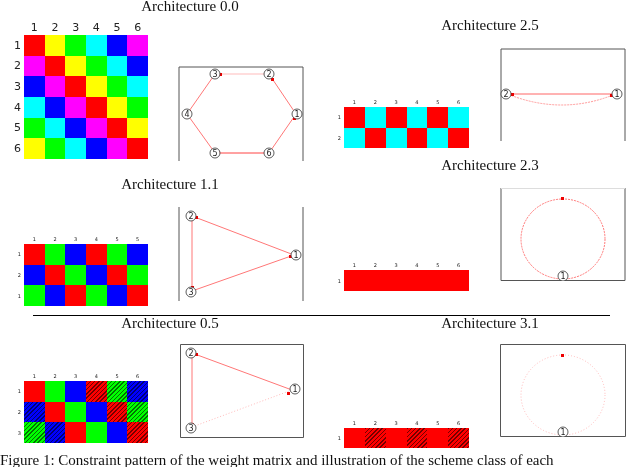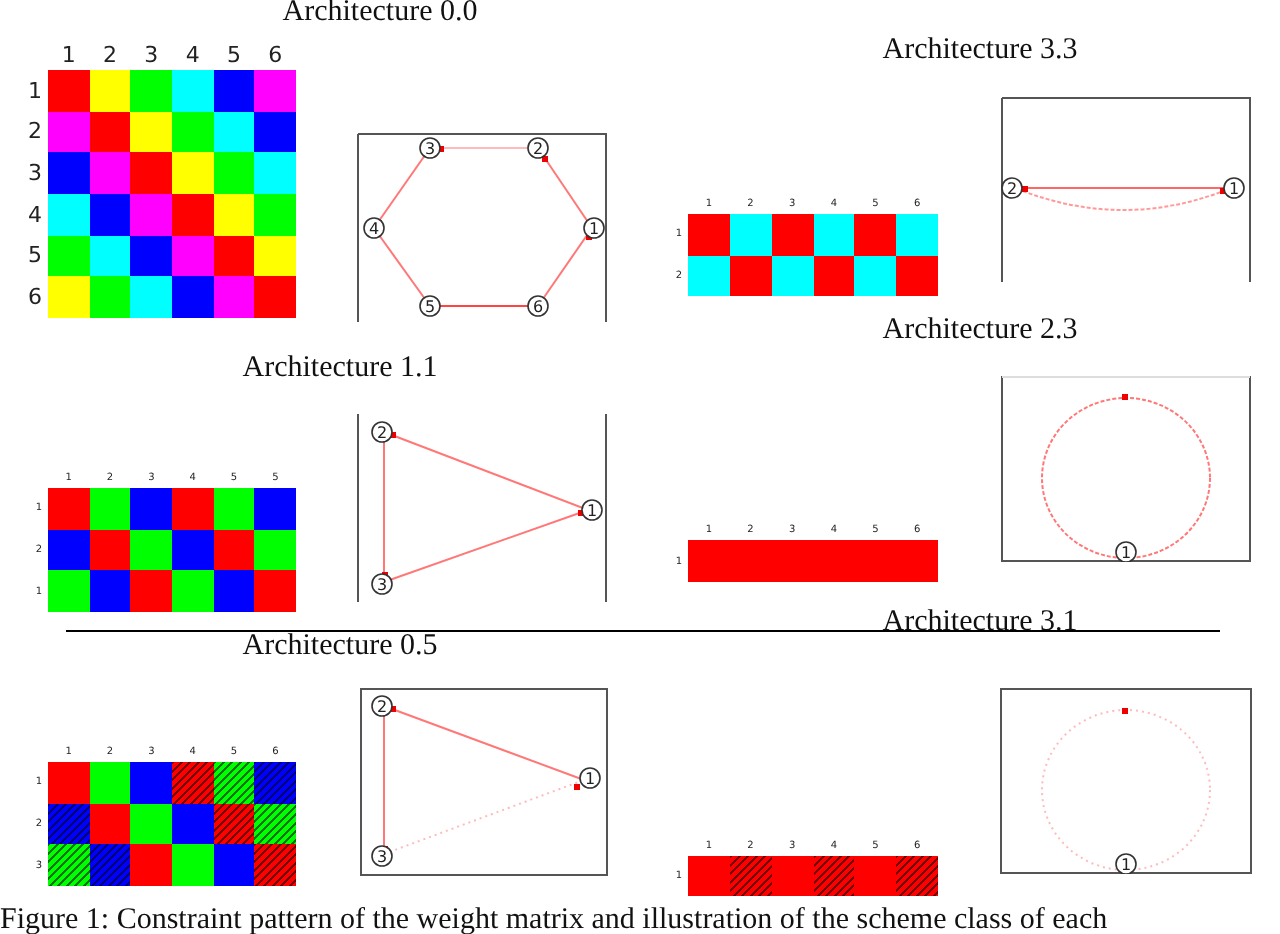--- a/index.html
+++ b/index.html
@@ -14,23 +14,23 @@
   .rule{position:absolute;height:1px;background:#000;}
   .caption{position:absolute;left:0;top:452px;font-size:15px;white-space:nowrap;}
   svg text{font-family:"DejaVu Sans",sans-serif;}
 </style>
 </head>
 <body>
 
 <div class="abs title" style="left:120px;top:-2px;width:140px;">Architecture 0.0</div>
 <div class="abs title" style="left:100px;top:176px;width:140px;">Architecture 1.1</div>
 <div class="abs title" style="left:100px;top:315px;width:140px;">Architecture 0.5</div>
-<div class="abs title" style="left:420px;top:17px;width:140px;">Architecture 3.3</div>
+<div class="abs title" style="left:420px;top:17px;width:140px;">Architecture 2.5</div>
 <div class="abs title" style="left:420px;top:157px;width:140px;">Architecture 2.3</div>
-<div class="abs title" style="left:420px;top:303px;width:140px;">Architecture 3.1</div>
+<div class="abs title" style="left:420px;top:315px;width:140px;">Architecture 3.1</div>
 
 <div class="rule" style="left:33px;top:315px;width:577px;"></div>
 
 <div id="m0" class="grid" style="left: 24px; top: 35px; width: 124px; height: 124px; grid-template-columns: repeat(6, 1fr); grid-template-rows: repeat(6, 1fr);">
     <div class="cell" style="background-color: rgb(255, 0, 0);"></div>
     <div class="cell" style="background-color: rgb(255, 255, 0);"></div>
     <div class="cell" style="background-color: rgb(0, 255, 0);"></div>
     <div class="cell" style="background-color: rgb(0, 255, 255);"></div>
     <div class="cell" style="background-color: rgb(0, 0, 255);"></div>
     <div class="cell" style="background-color: rgb(255, 0, 255);"></div>

